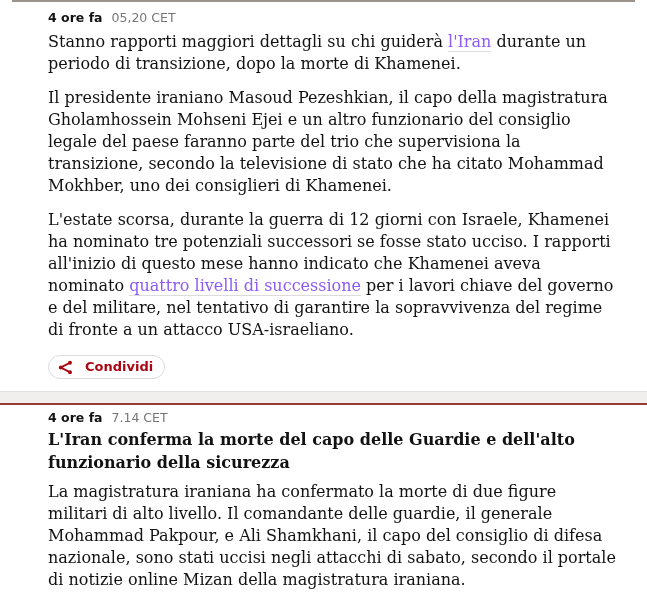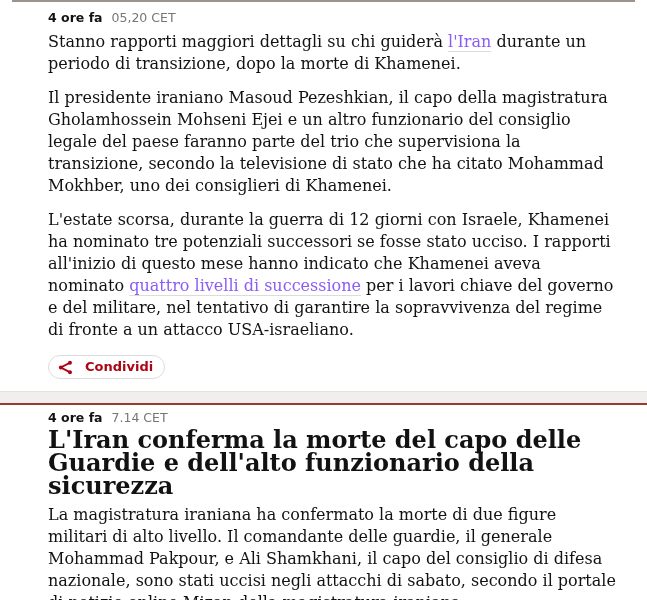--- a/index.html
+++ b/index.html
@@ -39,21 +39,21 @@
   }
   .card.second p.body-text { margin-bottom: 10px; }
   p.body-text b { font-weight: normal; }
   a.inline-link {
     color: #8b5cf6;
     text-decoration: none;
     border-bottom: 1px solid #dcdcdc;
     cursor: pointer;
   }
   h2.block-title {
-    font-size: 24px;
+    font-size: 16px;
     line-height: 23px;
     font-weight: bold;
     margin: 0 0 7px 0;
     color: #121212;
   }
   .share-btn {
     display: inline-flex;
     align-items: center;
     gap: 12px;
     background: #ffffff;

